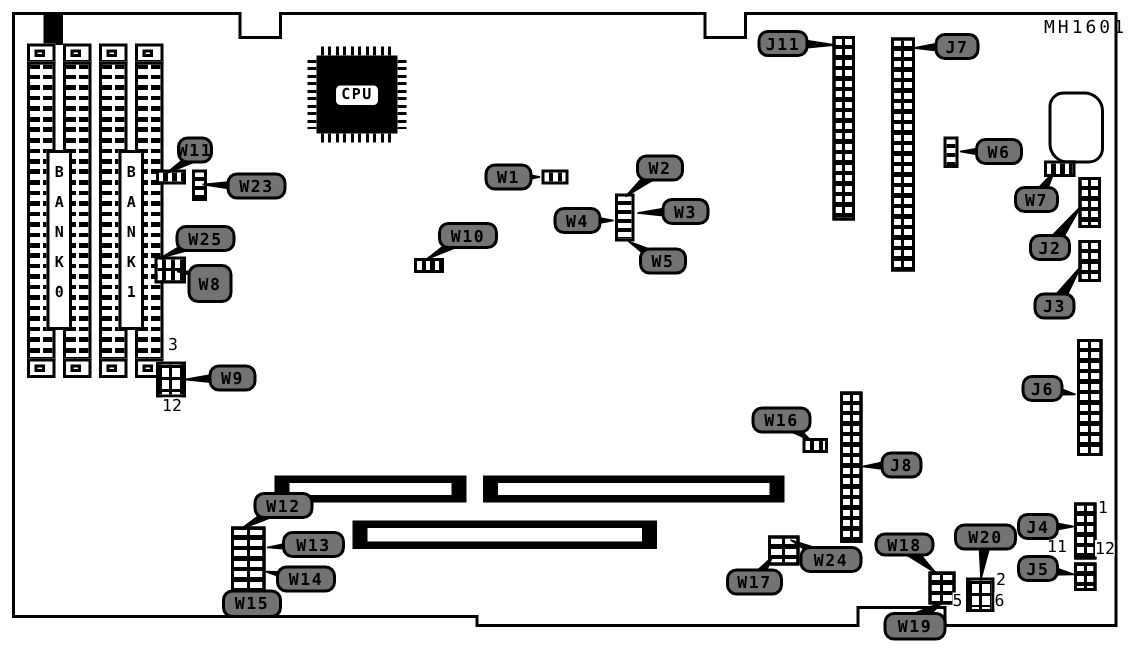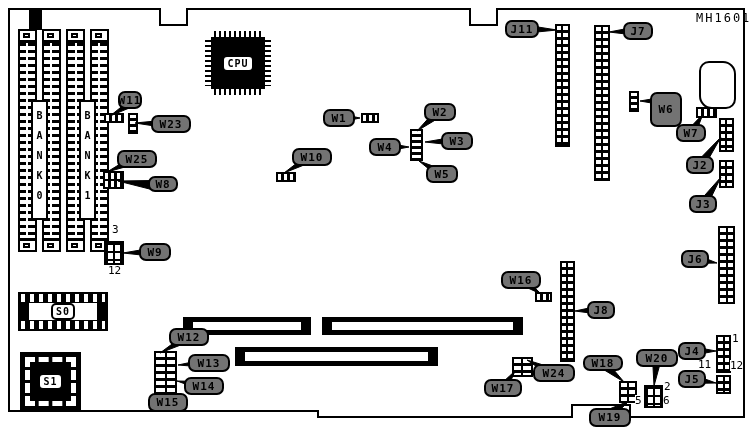--- a/index.html
+++ b/index.html
@@ -130,31 +130,21 @@
     <div class="ps-h" style="top:0;"></div>
     <div class="ps-h" style="bottom:0;"></div>
     <div class="ps-v" style="left:0;"></div>
     <div class="ps-v" style="right:0;"></div>
     <div class="body">
         <span class="chip-tag">CPU</span>
       </div>
   </div>
 
 
-  <div class="s0 abs" style="left:18px;top:292px;width:90px;height:39px;">
-    <div class="tp"></div>
-    <div class="bt"></div>
-    <div class="mid">
-        <span class="chip-tag">S0</span>
-      </div>
-  </div>
-
-  <div class="plcc abs" style="left:20px;top:352px;width:61px;height:59px;">
-    <span class="chip-tag">S1</span>
-  </div>
+
 
   <div class="slot" style="left:183px;top:317px;width:128px;height:18px;">
       <i></i>
     </div>
   <div class="slot" style="left:322px;top:317px;width:201px;height:18px;">
       <i></i>
     </div>
   <div class="slot" style="left:235px;top:347px;width:203px;height:19px;">
       <i></i>
     </div>
@@ -216,30 +206,30 @@
       <polygon points="612.4732742566432,417.25937687009775 607.5267257433568,409.74062312990225 629,401"></polygon>
       <polygon points="652.5256088073609,357.52060094364583 661.4743911926391,358.47939905635417 654,386"></polygon>
       <polygon points="692,355.5 692,346.5 716,351"></polygon>
       <polygon points="691.2602045571259,383.43877265724467 692.7397954428741,374.56122734275533 716,383"></polygon>
     </svg>
   <div id="callouts">
       <div class="callout" style="left: 505px; top: 20px; width: 34px; height: 18px;">J11</div>
       <div class="callout" style="left: 623px; top: 22px; width: 30px; height: 18px;">J7</div>
       <div class="callout" style="left: 118px; top: 91px; width: 24px; height: 18px;">W11</div>
       <div class="callout" style="left: 151px; top: 115px; width: 40px; height: 18px;">W23</div>
-      <div class="callout" style="left: 650px; top: 92px; width: 32px; height: 35px;">W6</div>
+      <div class="callout" style="left: 650px; top: 92px; width: 32px; height: 18px;">W6</div>
       <div class="callout" style="left: 323px; top: 109px; width: 32px; height: 18px;">W1</div>
       <div class="callout" style="left: 424px; top: 103px; width: 32px; height: 18px;">W2</div>
       <div class="callout" style="left: 369px; top: 138px; width: 32px; height: 18px;">W4</div>
       <div class="callout" style="left: 441px; top: 132px; width: 32px; height: 18px;">W3</div>
       <div class="callout" style="left: 426px; top: 165px; width: 32px; height: 18px;">W5</div>
       <div class="callout" style="left: 292px; top: 148px; width: 40px; height: 18px;">W10</div>
       <div class="callout" style="left: 676px; top: 124px; width: 30px; height: 18px;">W7</div>
       <div class="callout" style="left: 117px; top: 150px; width: 40px; height: 18px;">W25</div>
-      <div class="callout" style="left: 148px; top: 176px; width: 30px; height: 16px;">W8</div>
+      <div class="callout" style="left: 125px; top: 176px; width: 30px; height: 26px;">W8</div>
       <div class="callout" style="left: 686px; top: 156px; width: 28px; height: 18px;">J2</div>
       <div class="callout" style="left: 689px; top: 195px; width: 28px; height: 18px;">J3</div>
       <div class="callout" style="left: 139px; top: 243px; width: 32px; height: 18px;">W9</div>
       <div class="callout" style="left: 681px; top: 250px; width: 28px; height: 18px;">J6</div>
       <div class="callout" style="left: 501px; top: 271px; width: 40px; height: 18px;">W16</div>
       <div class="callout" style="left: 587px; top: 301px; width: 28px; height: 18px;">J8</div>
       <div class="callout" style="left: 169px; top: 328px; width: 40px; height: 18px;">W12</div>
       <div class="callout" style="left: 188px; top: 354px; width: 42px; height: 18px;">W13</div>
       <div class="callout" style="left: 184px; top: 377px; width: 40px; height: 18px;">W14</div>
       <div class="callout" style="left: 148px; top: 393px; width: 40px; height: 19px;">W15</div>

